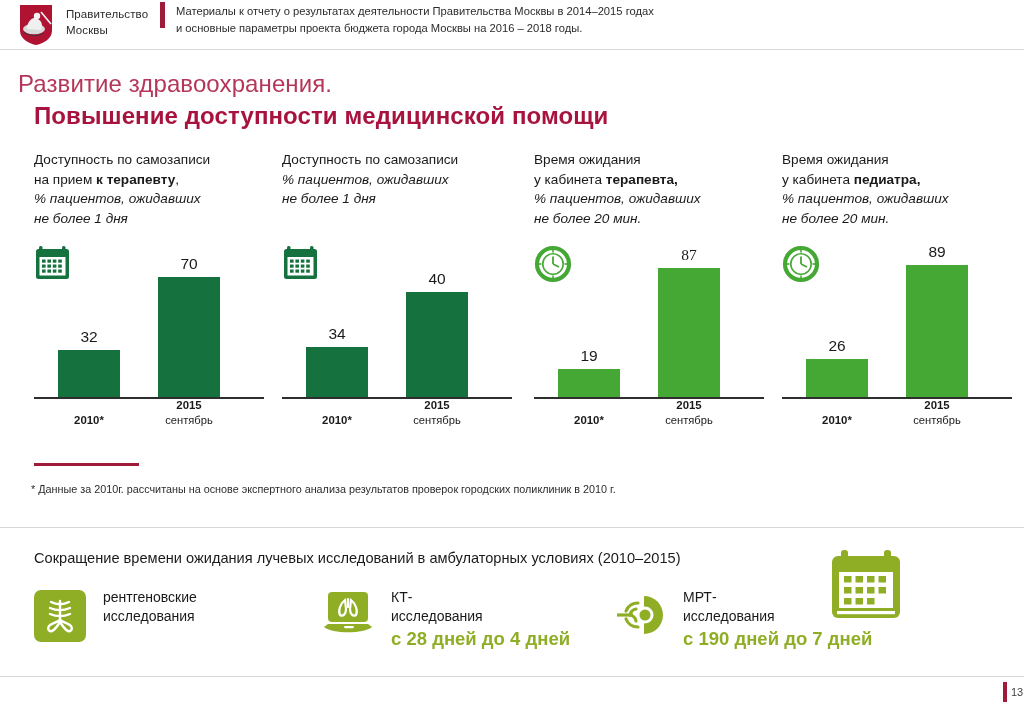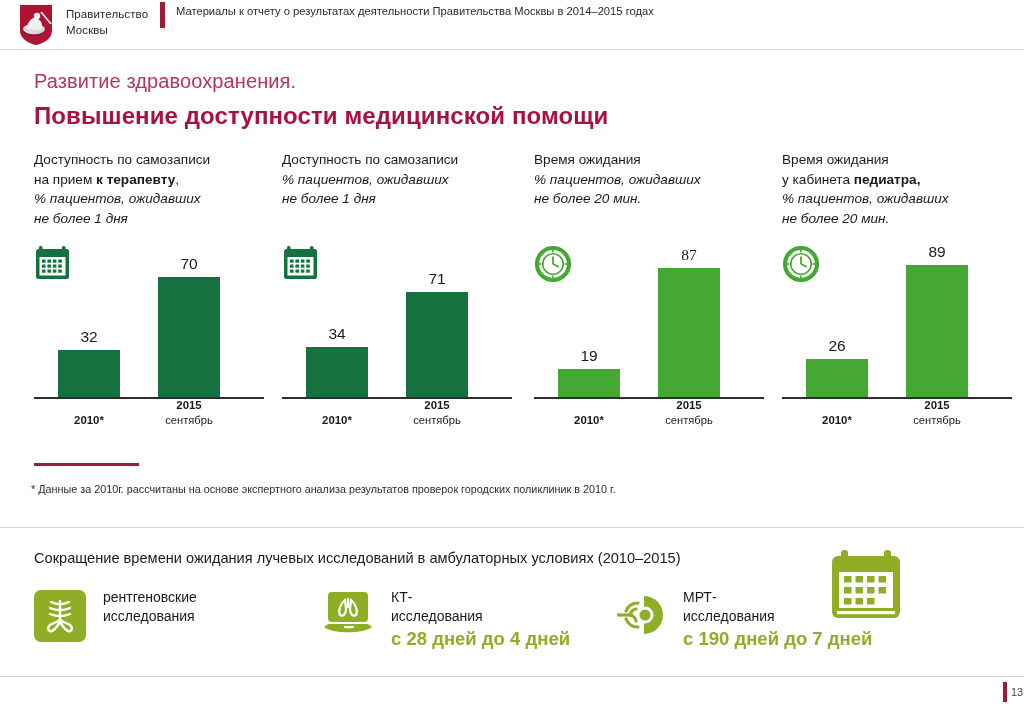--- a/index.html
+++ b/index.html
@@ -22,22 +22,22 @@
   }
   .hdr-bar { position:absolute; left:160px; top:2px; width:5px; height:26px; background:#9e1b3a; }
   .hdr-note {
     position:absolute; left:176px; top:3px; width:700px;
     font-size:11.2px; line-height:16.5px; color:#2b2b2b;
   }
   .hdr-rule { position:absolute; left:0; top:49px; width:1024px; height:1px; background:#d8d8d8; }
 
   
   .title1 {
-    position:absolute; left:34px; top:70px;
-    font-size:20px; color:#b5365a; font-weight:400; letter-spacing:0.1px;
+    position:absolute; left:18px; top:70px;
+    font-size:24px; color:#b5365a; font-weight:400; letter-spacing:0.1px;
   }
   .title2 {
     position:absolute; left:34px; top:102px;
     font-size:24px; color:#a8123f; font-weight:bold; letter-spacing:0.1px;
   }
 
   
   .charts { position:absolute; left:0; top:150px; width:1024px; height:310px; }
   .col { position:absolute; top:0; width:248px; height:310px; }
   .col.c0 { left:34px; }
@@ -118,20 +118,21 @@
         </g>
       </svg>
     </div>
     <div class="hdr-gov">
       <div>Правительство</div>
       <div>Москвы</div>
     </div>
     <div class="hdr-bar"></div>
     <div class="hdr-note">
       <div>Материалы к отчету о результатах деятельности Правительства Москвы в 2014–2015 годах</div>
+      <div>и основные параметры проекта бюджета города Москвы на 2016 – 2018 годы.</div>
     </div>
     <div class="hdr-rule"></div>
   </div>
 
   <div class="title1">Развитие здравоохранения.</div>
   <div class="title2">Повышение доступности медицинской помощи</div>
 
   <div class="charts">
 
     <div class="col c0">
@@ -204,37 +205,38 @@
             <rect x="8" y="24.5" width="3.6" height="3.2"></rect>
               <rect x="13.4" y="24.5" width="3.6" height="3.2"></rect>
             <rect x="18.8" y="24.5" width="3.6" height="3.2"></rect>
               <rect x="24.2" y="24.5" width="3.6" height="3.2"></rect>
           </g>
         </svg>
       </div>
       <div class="plot">
         <div class="bar-val v0" style="bottom: 92.26px;">34</div>
         <div class="bar b0" style="height: 50.66px; background: rgb(21, 113, 61);"></div>
-        <div class="bar-val v1" style="bottom: 147.39px;">71</div>
+        <div class="bar-val v1" style="bottom: 147.39px;">40</div>
         <div class="bar b1" style="height: 105.79px; background: rgb(21, 113, 61);"></div>
         <div class="axis"></div>
         <div class="tick t0">
           <div class="yr">2010*</div>
           <div class="mo"></div>
         </div>
         <div class="tick t1">
           <div class="yr">2015</div>
           <div class="mo">сентябрь</div>
         </div>
       </div>
     </div>
 
     <div class="col c2">
       <div class="col-head">
         <div class="l1">Время ожидания</div>
+        <div class="l2"><span>у кабинета </span><b>терапевта,</b><span></span></div>
         <div class="l3">% пациентов, ожидавших</div>
         <div class="l4">не более 20 мин.</div>
       </div>
       <div class="icon-wrap">
         <svg width="40" height="38" viewBox="0 0 40 38">
           <circle cx="19" cy="19" r="16" fill="none" stroke="#46A834" stroke-width="4.2"></circle>
           <circle cx="19" cy="19" r="10.2" fill="none" stroke="#46A834" stroke-width="1.6"></circle>
           <line x1="19" y1="19" x2="19" y2="11.5" stroke="#46A834" stroke-width="1.8"></line>
           <line x1="19" y1="19" x2="25" y2="22" stroke="#46A834" stroke-width="1.8"></line>
           <line x1="19" y1="4.5" x2="19" y2="7.5" stroke="#46A834" stroke-width="1.6"></line>

